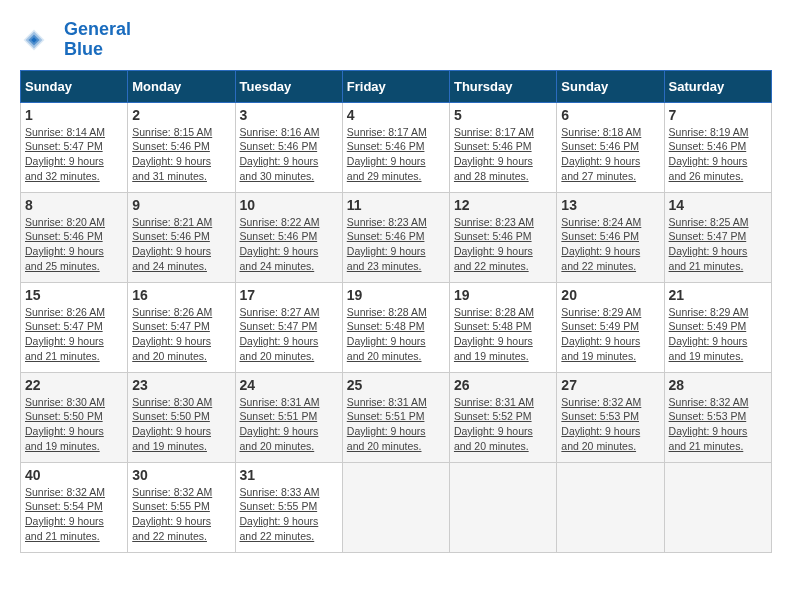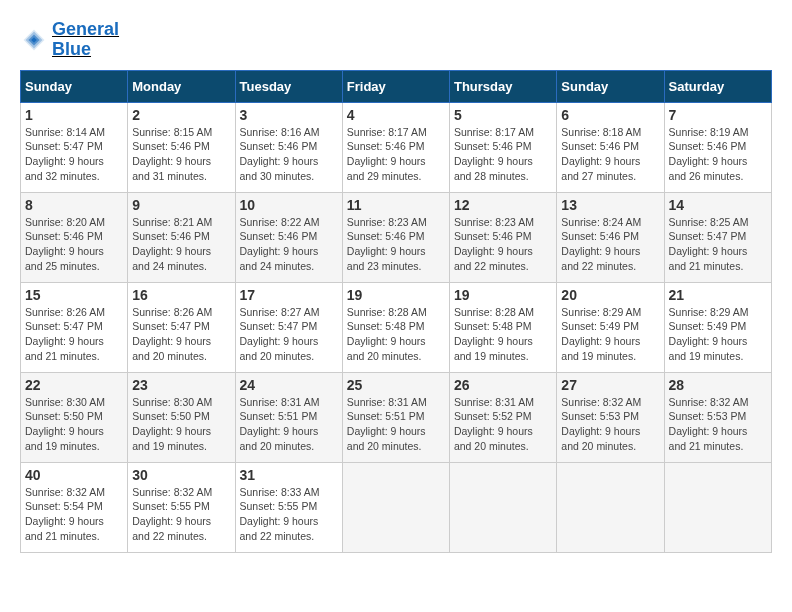--- a/index.html
+++ b/index.html
@@ -12,22 +12,21 @@
     }
     .header-section {
       display: flex;
       justify-content: space-between;
       align-items: flex-start;
       margin-bottom: 10px;
     }
     .logo {
       display: flex;
       align-items: center;
-      gap: 4px;
-      text-decoration: underline;
+      gap: 16px;
     }
     .logo-text {
       font-size: 18px;
       font-weight: bold;
       color: #333;
       line-height: 1.1;
     }
     .logo-text span {
       color: #1a6cbe;
     }
@@ -76,20 +75,21 @@
       font-size: 14px;
       font-weight: bold;
       color: #333;
       display: block;
       margin-bottom: 2px;
     }
     .day-info {
       font-size: 10.5px;
       color: #444;
       line-height: 1.4;
+      text-decoration: underline;
     }
     .empty-cell {
       background: #f5f5f5 !important;
     }
   </style>
 </head>
 <body>
 
 <div class="header-section">
   <div class="logo">

